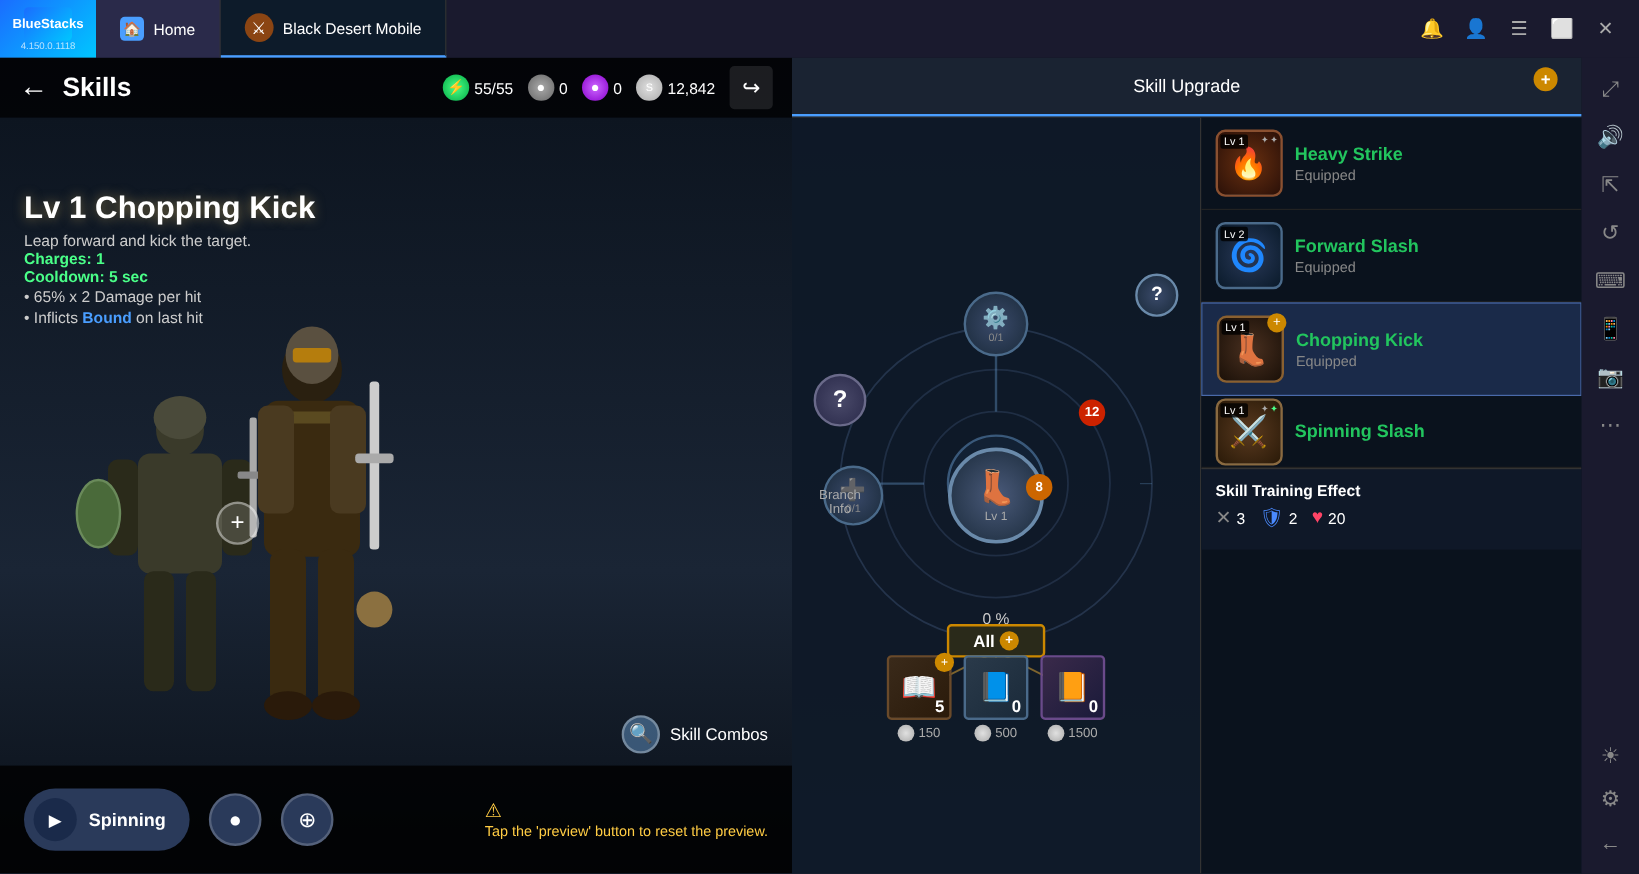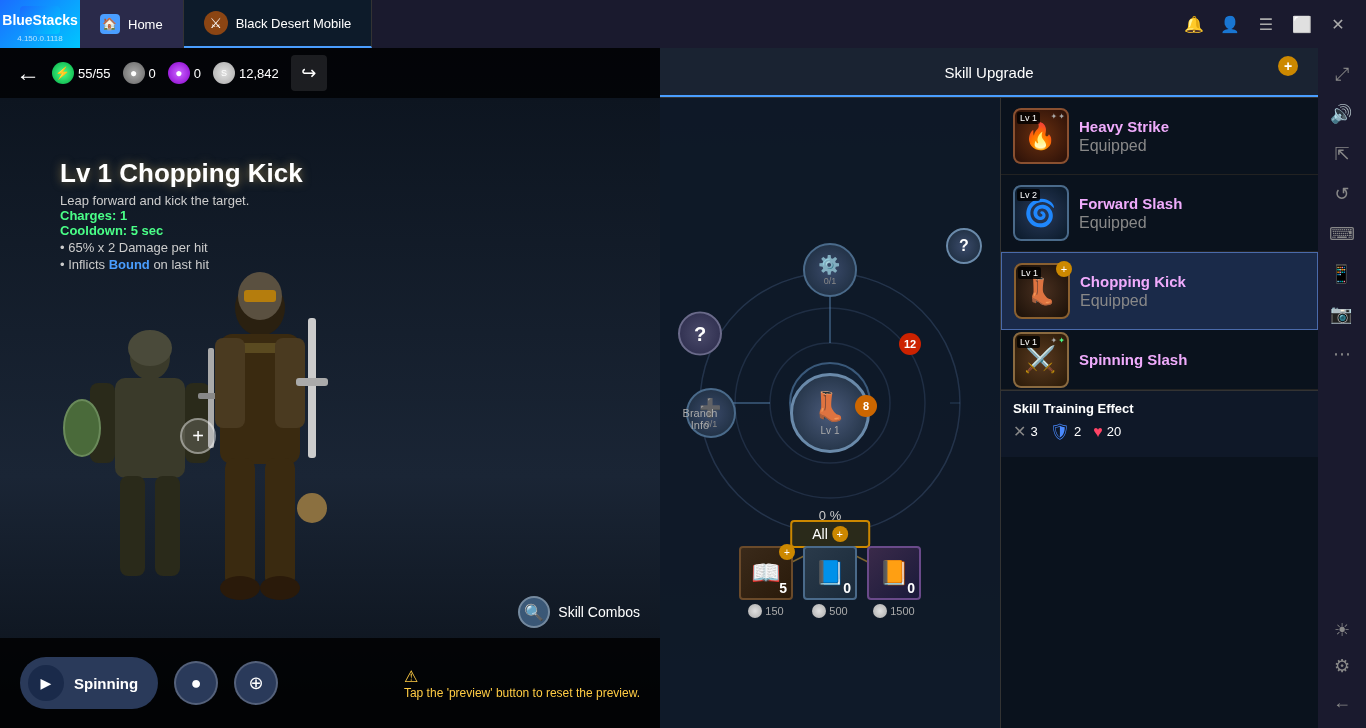--- a/index.html
+++ b/index.html
@@ -208,21 +208,20 @@
       display: flex;
       flex-direction: column;
     }
 
     
     .skill-info {
       position: absolute;
       top: 60px;
       left: 20px;
       z-index: 5;
-      margin-left: 40px;
     }
     .skill-level-title {
       font-size: 26px;
       font-weight: bold;
       color: #e8c060;
       text-shadow: 0 0 10px rgba(232,192,96,0.5);
     }
     .skill-level-title span { color: white; }
     .skill-desc {
       color: #ccc;
@@ -557,21 +556,21 @@
       position: absolute;
       bottom: 90px;
       left: 50%;
       transform: translateX(-50%);
       background: #2a2a1a;
       border: 2px solid #cc8800;
       border-radius: 4px;
       padding: 4px 20px;
       color: white;
       font-size: 14px;
-      font-weight: normal;
+      font-weight: bold;
       cursor: pointer;
       display: flex;
       align-items: center;
       gap: 4px;
     }
     .all-plus {
       width: 16px;
       height: 16px;
       background: #cc8800;
       border-radius: 50%;
@@ -694,27 +693,27 @@
       display: flex;
       align-items: center;
       justify-content: center;
       font-size: 11px;
       color: white;
     }
     .skill-list-info {
       flex: 1;
     }
     .skill-list-name {
-      color: #f0abfc;
+      color: #22c55e;
       font-size: 15px;
       font-weight: bold;
     }
     .skill-list-status {
       color: #888;
-      font-size: 16px;
+      font-size: 12px;
       margin-top: 2px;
     }
     .skill-lv-badge {
       position: absolute;
       top: 2px;
       left: 2px;
       color: white;
       font-size: 9px;
       background: rgba(0,0,0,0.8);
       padding: 1px 3px;
@@ -785,21 +784,21 @@
     .skills-list::-webkit-scrollbar { width: 4px; }
     .skills-list::-webkit-scrollbar-track { background: #111; }
     .skills-list::-webkit-scrollbar-thumb { background: #444; border-radius: 2px; }
   </style>
 </head>
 <body>
 
 <div class="titlebar">
   <div class="bs-logo">
     <div style="width:40px;height:28px;background:linear-gradient(135deg,#1a6dff,#00c6ff);border-radius:4px;display:flex;align-items:center;justify-content:center;">
-      <span style="color:white;font-size:14px;font-weight:bold;text-align:right;">BlueStacks</span>
+      <span style="color:white;font-size:11px;font-weight:bold;text-align:right;">BlueStacks</span>
     </div>
     <span class="bs-logo-version">4.150.0.1118</span>
   </div>
   <div class="tab-home">
     <div class="tab-home-icon">🏠</div>
     <span>Home</span>
   </div>
   <div class="tab-game">
     <div class="tab-game-icon" style="overflow:hidden;">
       <span style="font-size:14px;">⚔</span>
@@ -830,20 +829,21 @@
     <div class="bs-sidebar-icon">←</div>
   </div>
 </div>
 
 <div class="game-area">
 
   <div class="left-panel">
 
     <div class="game-header">
       <div class="back-btn">←</div>
+      <div class="page-title">Skills</div>
       <div class="resource-item">
         <div class="resource-icon resource-green">⚡</div>
         <span>55/55</span>
       </div>
       <div class="resource-item">
         <div class="resource-icon resource-gray">●</div>
         <span>0</span>
       </div>
       <div class="resource-item">
         <div class="resource-icon resource-purple">●</div>

